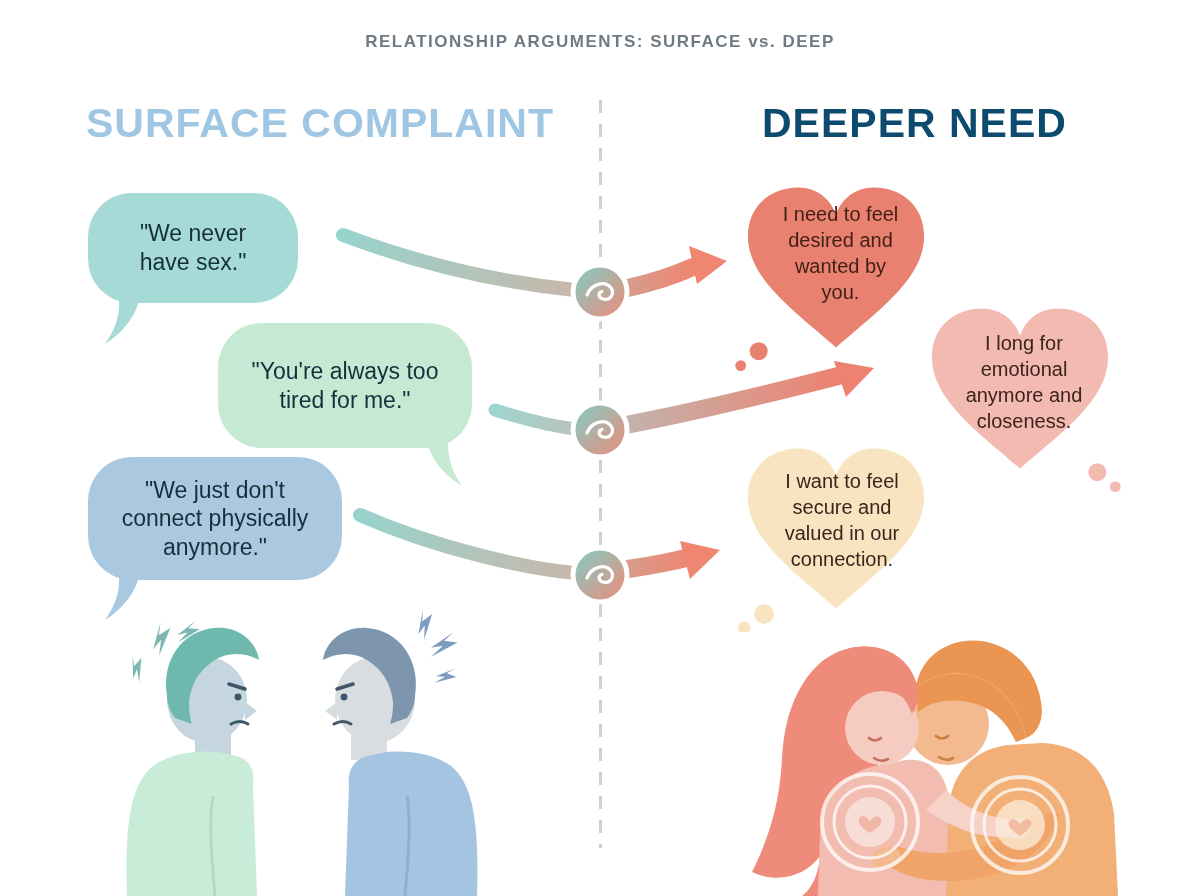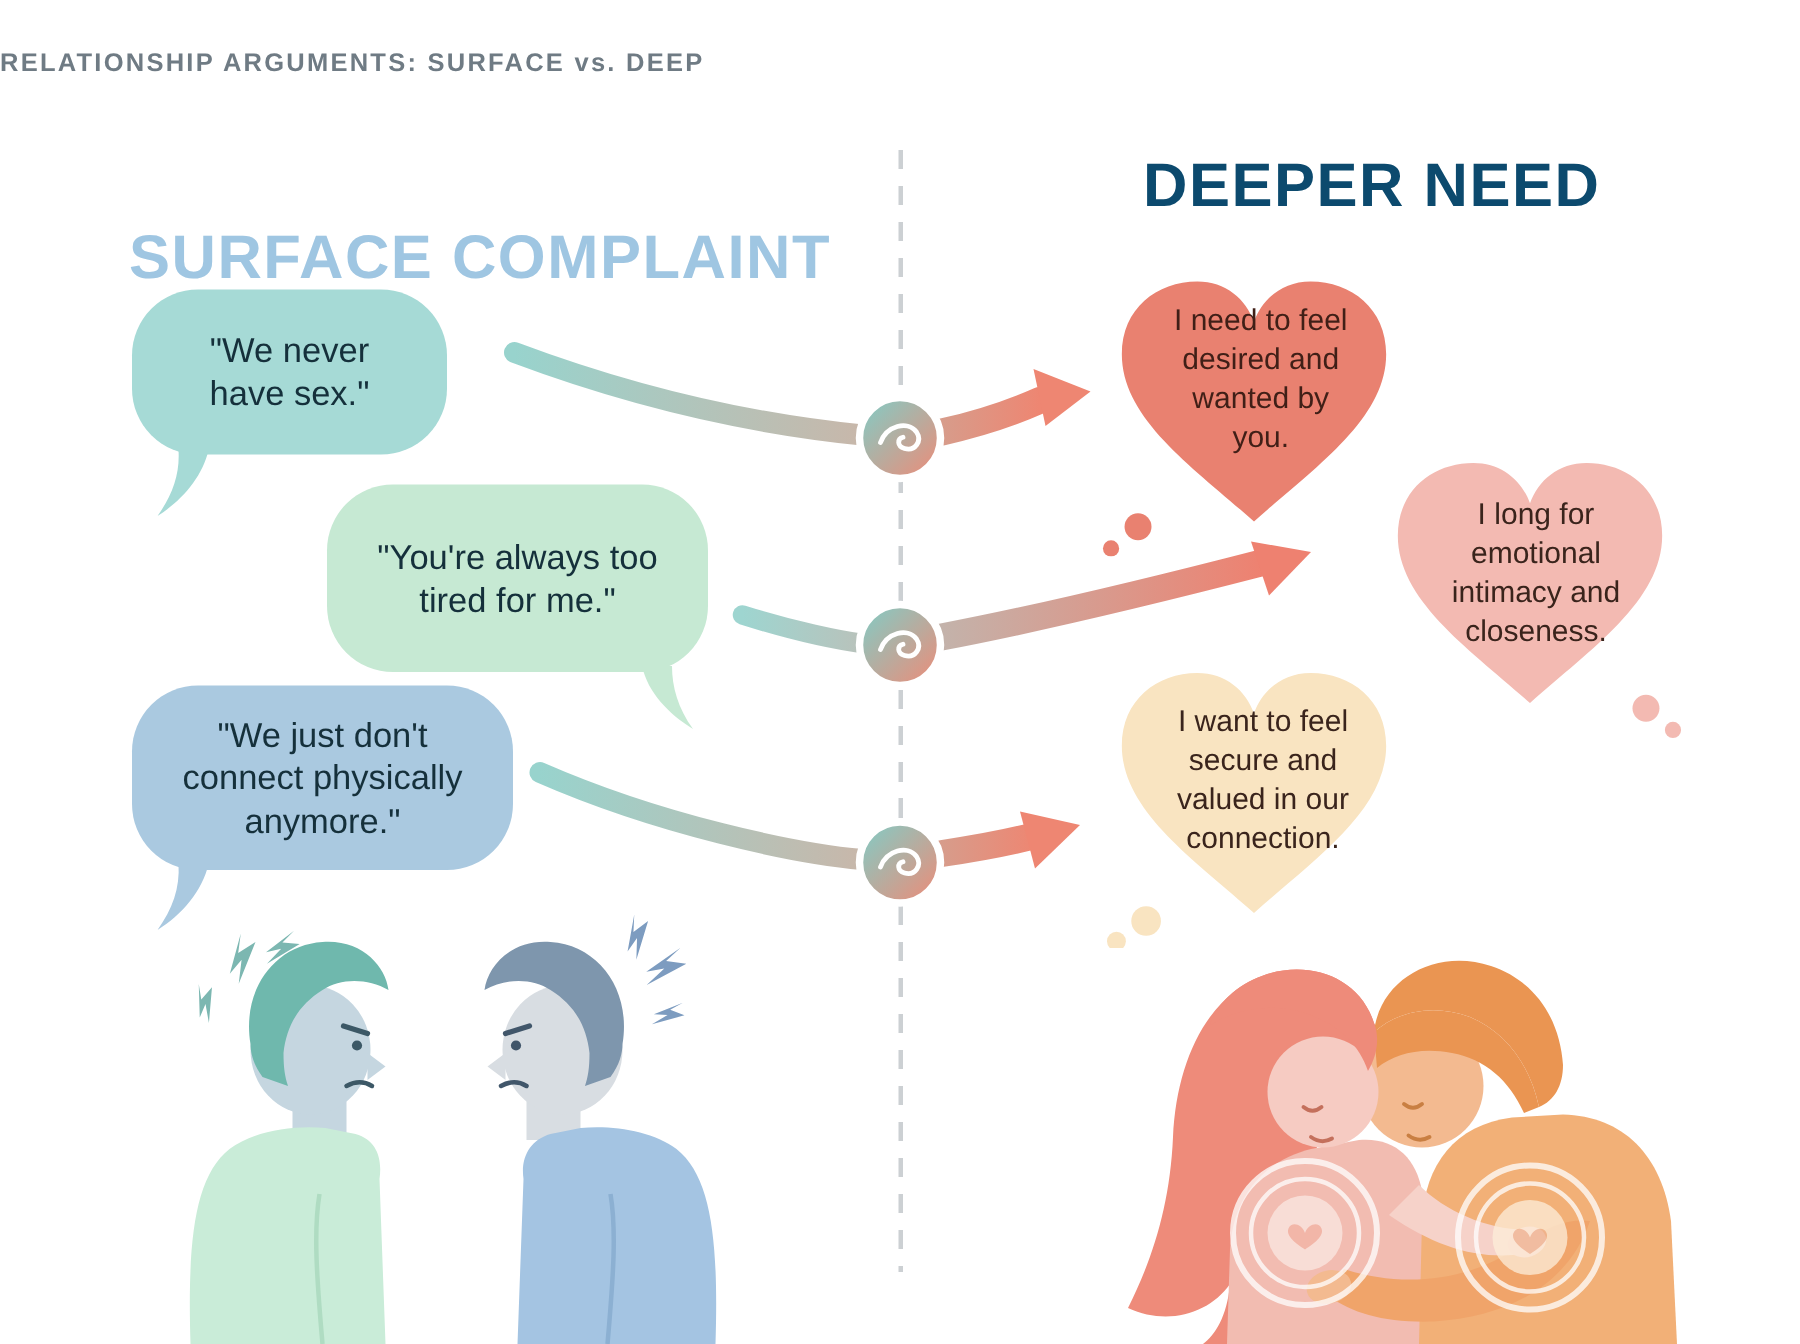--- a/index.html
+++ b/index.html
@@ -1,21 +1,21 @@
 <!DOCTYPE html>
 <html><head>
 <meta charset="utf-8">
 <style>
   html,body{margin:0;padding:0;background:#ffffff;}
   .canvas{position:relative;width:1200px;height:896px;margin:0 auto;background:#ffffff;overflow:hidden;
           font-family:"Liberation Sans", sans-serif;}
-  .title{position:absolute;left:0;top:32px;width:100%;font-size:17px;font-weight:600;
+  .title{position:absolute;left:0;top:32px;width:100%;text-align:center;font-size:17px;font-weight:600;
          letter-spacing:1.5px;color:#6f7b84;}
   .col-header{position:absolute;top:100px;font-size:41px;font-weight:800;letter-spacing:1px;}
-  .col-header.left{left:86px;color:#9fc6e2;margin-top:48px;}
+  .col-header.left{left:86px;color:#9fc6e2;}
   .col-header.right{left:762px;color:#0c4a6e;}
   .divider{position:absolute;left:599px;top:100px;width:3px;height:748px;
            background:repeating-linear-gradient(to bottom,#ccd0d3 0 13px,transparent 13px 24px);}
   .bubble{position:absolute;border-radius:44px;display:flex;align-items:center;justify-content:center;
           text-align:center;font-size:23px;font-weight:500;color:#15303b;line-height:1.24;white-space:pre-line;}
   .bubble.b1{left:88px;top:193px;width:210px;height:110px;background:#a6dad6;}
   .bubble.b2{left:218px;top:323px;width:254px;height:125px;background:#c6e9d3;}
   .bubble.b3{left:88px;top:457px;width:254px;height:123px;background:#aac9e0;}
   .tail{position:absolute;}
   .heart-svg{position:absolute;}
@@ -66,21 +66,21 @@
 wanted by
 you.</div>
 
   <svg class="heart-svg" style="left:912px;top:296px" width="216" height="196" viewBox="0 0 240 218">
     <path d="M120,192 C75,152 22,116 22,68 C22,34 48,14 78,14 C99,14 114,27 120,44 C126,27 141,14 162,14 C192,14 218,34 218,68 C218,116 165,152 120,192 Z" fill="#f3bab2"></path>
     <circle cx="206" cy="196" r="10" fill="#f3bab2"></circle>
     <circle cx="226" cy="212" r="6" fill="#f3bab2"></circle>
   </svg>
   <div class="heart-text ht2">I long for
 emotional
-intimacy and
+anymore and
 closeness.</div>
 
   <svg class="heart-svg" style="left:728px;top:436px" width="216" height="196" viewBox="0 0 240 218">
     <path d="M120,192 C75,152 22,116 22,68 C22,34 48,14 78,14 C99,14 114,27 120,44 C126,27 141,14 162,14 C192,14 218,34 218,68 C218,116 165,152 120,192 Z" fill="#f9e4c1"></path>
     <circle cx="40" cy="198" r="11" fill="#f9e4c1"></circle>
     <circle cx="18" cy="213" r="7" fill="#f9e4c1"></circle>
   </svg>
   <div class="heart-text ht3">I want to feel
 secure and
 valued in our

